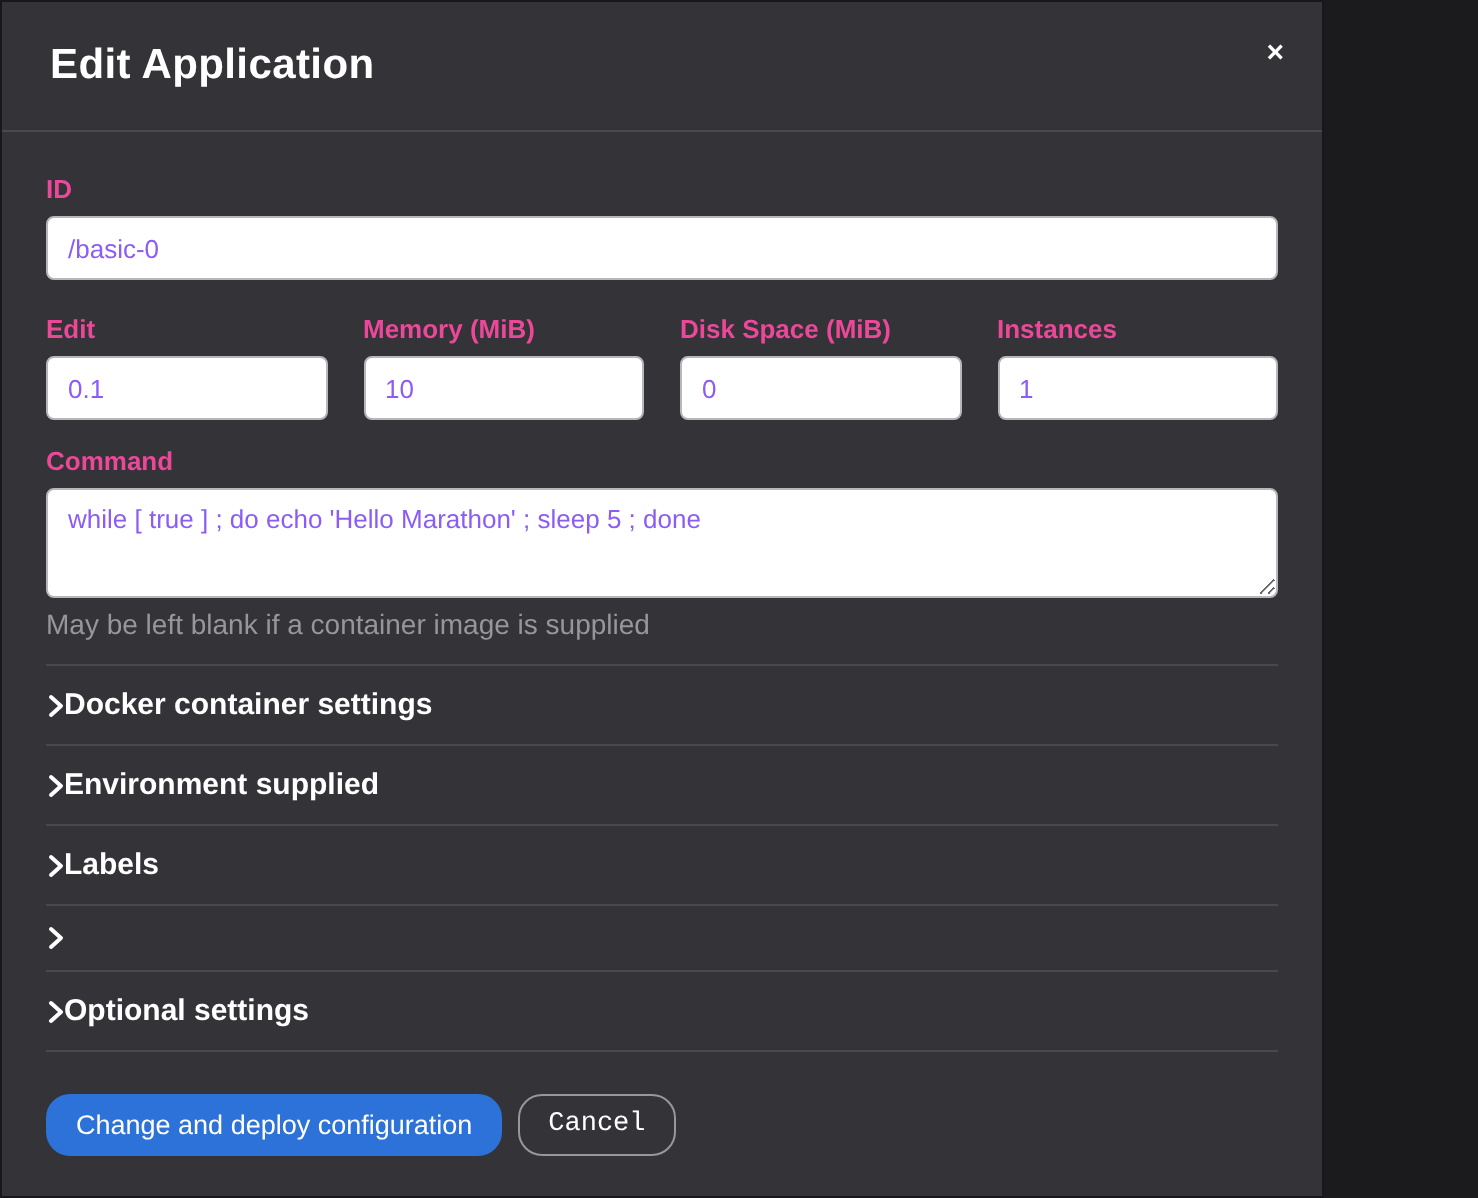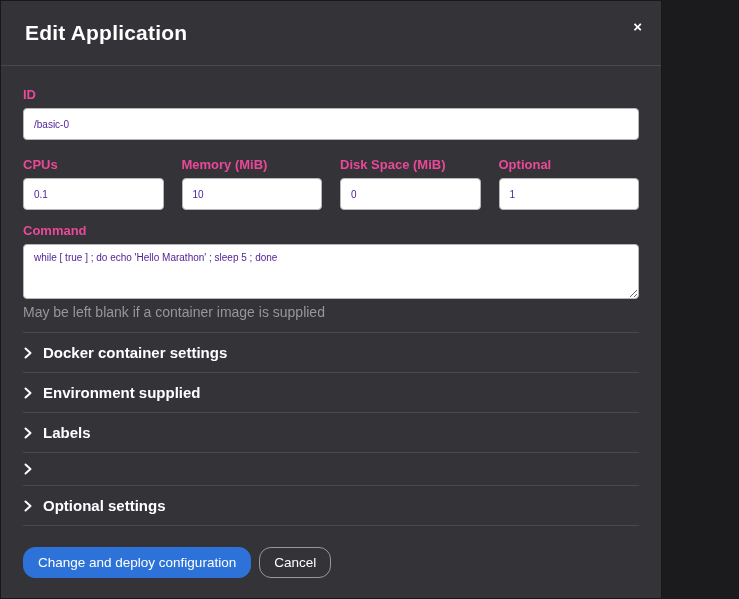--- a/index.html
+++ b/index.html
@@ -55,22 +55,22 @@
     display: block;
     font-size: 13px;
     line-height: 15px;
     font-weight: 700;
     margin-bottom: 6px;
     color: #ec4899;
   }
   .text-input, .text-area {
     width: 100%;
     font-family: "Liberation Sans", sans-serif;
-    font-size: 10px;
-    color: #4c1d95;
+    font-size: 13px;
+    color: #8b5cf6;
     background: #ffffff;
     border: 1px solid #b6b6bb;
     border-radius: 4px;
     padding: 6px 10px;
     outline: none;
     display: block;
   }
   .text-input { height: 32px; }
   .text-area {
     height: 55px;
@@ -87,21 +87,20 @@
   .help-text {
     color: #96969b;
     font-size: 14px;
     line-height: 16px;
     margin: 5px 0 12px;
   }
   .sections { border-top: 1px solid #48484d; }
   .section-row {
     display: flex;
     align-items: center;
-    gap: 11px;
     padding: 10px 1px;
     border-bottom: 1px solid #48484d;
     cursor: pointer;
     text-align: right;
   }
   .section-label {
     font-size: 15px;
     line-height: 19px;
     font-weight: 700;
   }
@@ -126,20 +125,21 @@
   }
   .btn-primary {
     background: #2c72d8;
     border: 1px solid #2c72d8;
     color: #ffffff;
   }
   .btn-default {
     background: transparent;
     border: 1px solid #97979c;
     color: #ffffff;
+    font-family: Liberation Mono, monospace;
   }
 </style>
 </head>
 <body>
 
 <div class="modal">
 
   <div class="modal-header">
     <div class="modal-title">Edit Application</div>
     <button class="close-btn">×</button>
@@ -147,33 +147,33 @@
 
   <div class="modal-body">
 
     <div>
       <label class="field-label">ID</label>
       <input class="text-input" type="text" value="/basic-0" style="">
     </div>
 
     <div class="field-row">
       <div class="field-col">
-        <label class="field-label">CPUs</label>
+        <label class="field-label">Edit</label>
         <input class="text-input" type="text" value="0.1" style="">
       </div>
       <div class="field-col">
         <label class="field-label">Memory (MiB)</label>
         <input class="text-input" type="text" value="10" style="">
       </div>
       <div class="field-col">
         <label class="field-label">Disk Space (MiB)</label>
         <input class="text-input" type="text" value="0" style="">
       </div>
       <div class="field-col">
-        <label class="field-label">Optional</label>
+        <label class="field-label">Instances</label>
         <input class="text-input" type="text" value="1" style="">
       </div>
     </div>
 
     <div class="command-block">
       <label class="field-label">Command</label>
       <textarea class="text-area" style="">while [ true ] ; do echo 'Hello Marathon' ; sleep 5 ; done</textarea>
       <div class="help-text">May be left blank if a container image is supplied</div>
     </div>
 

